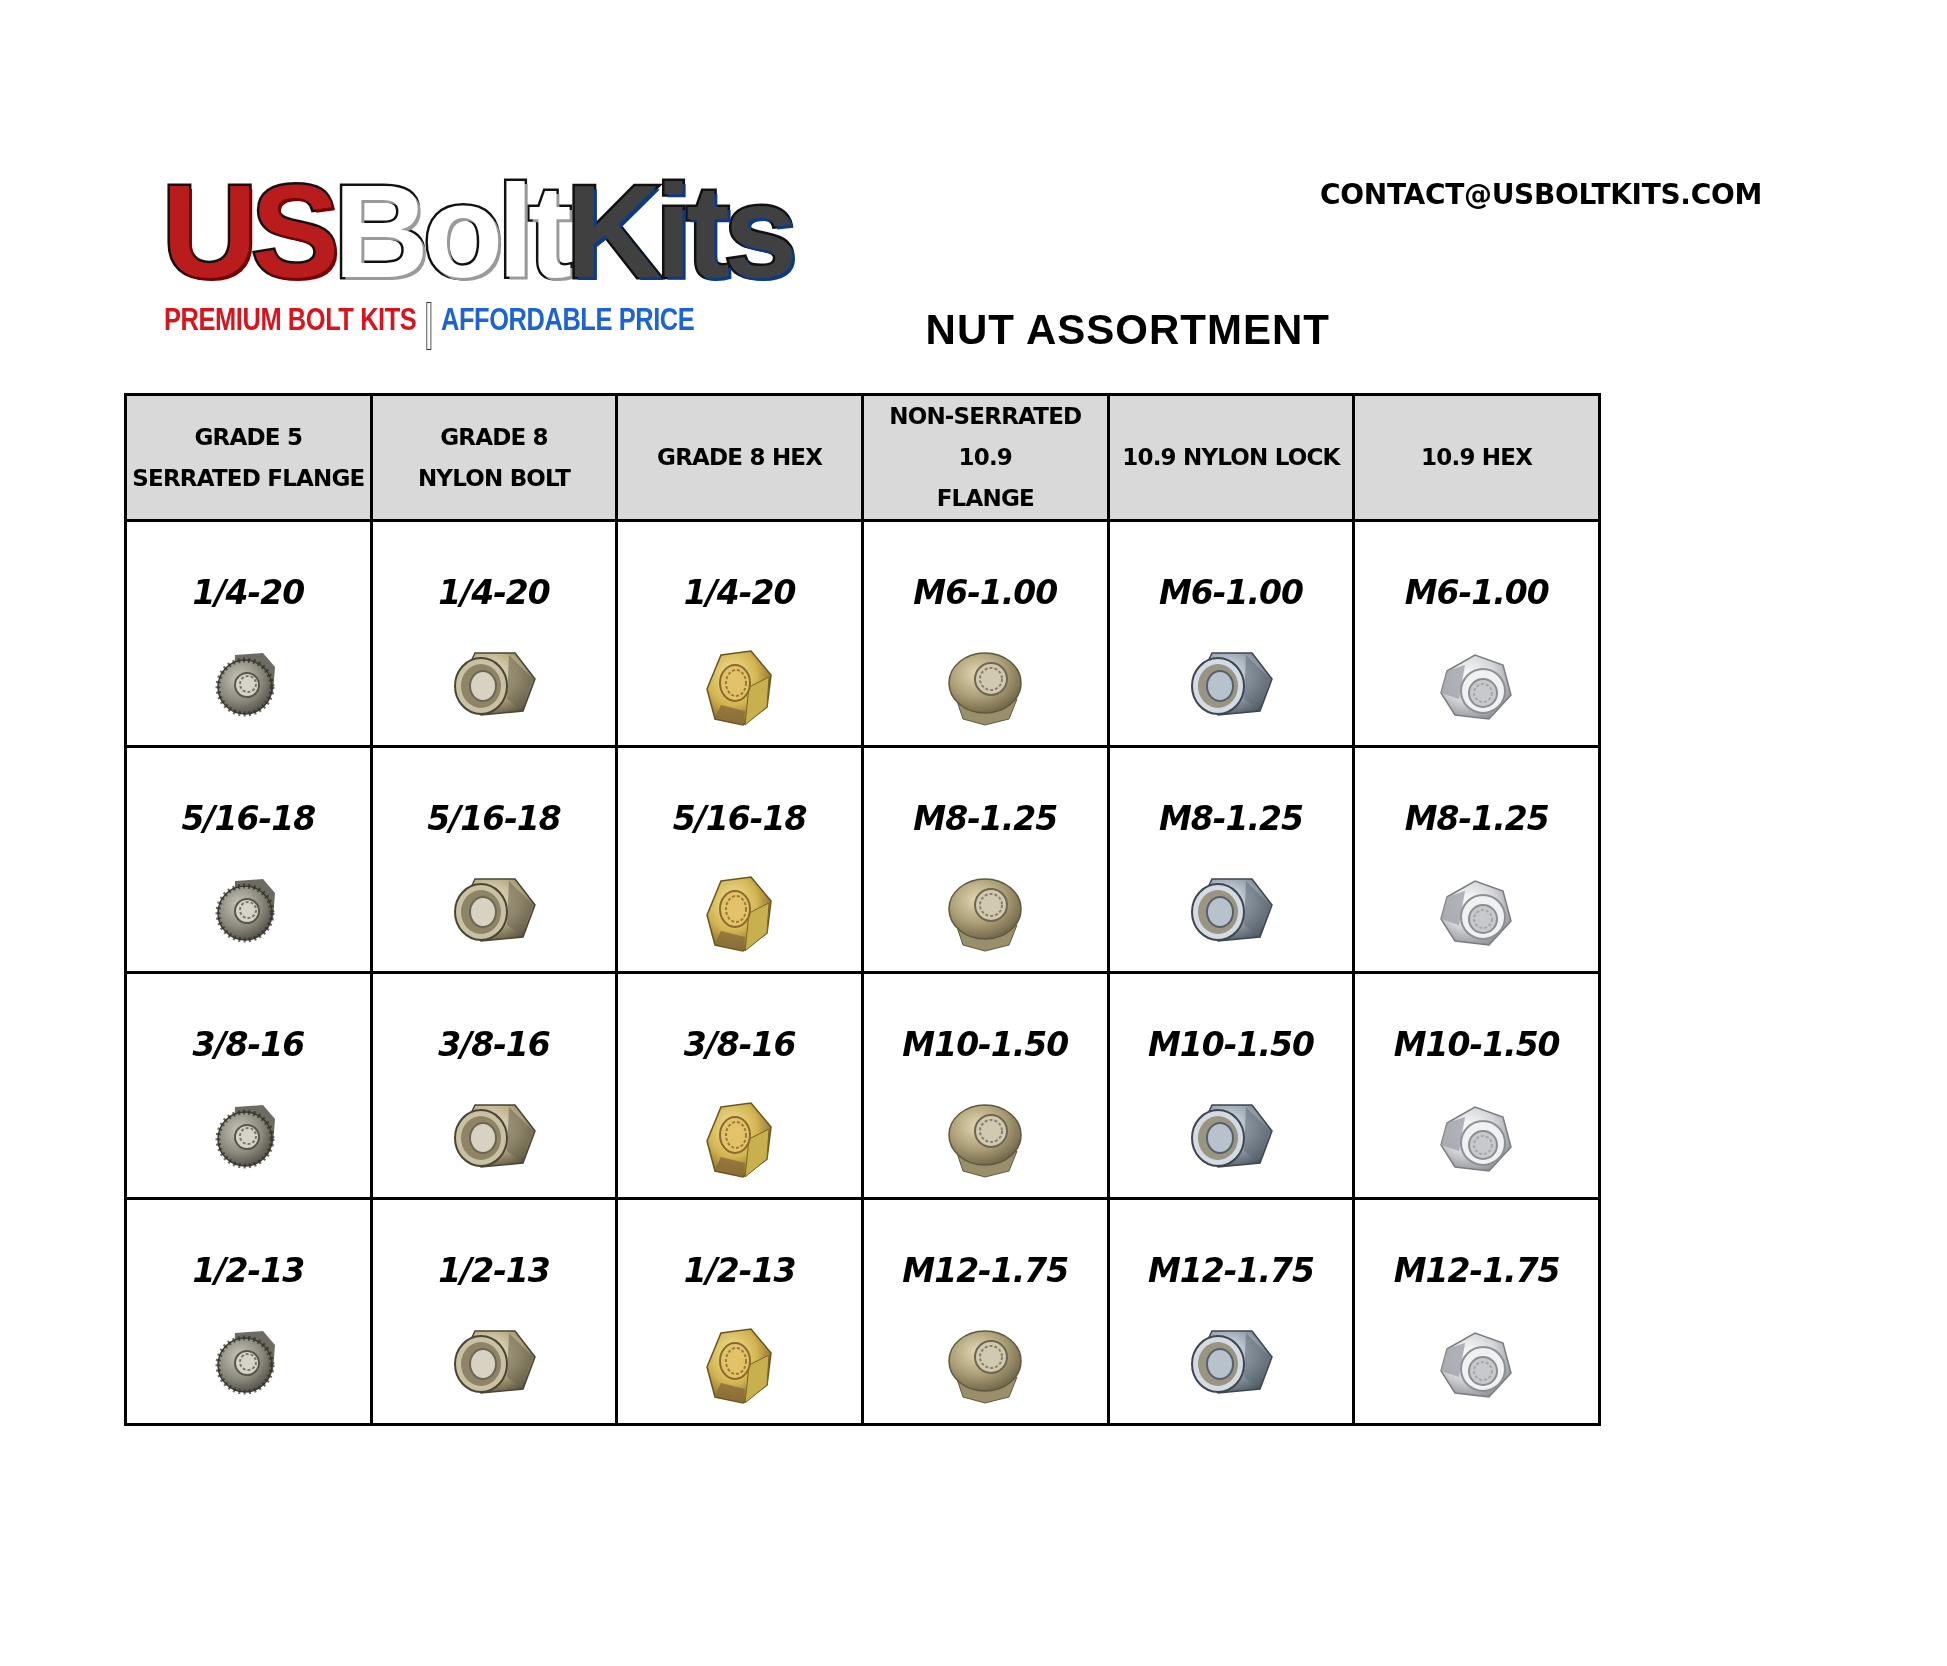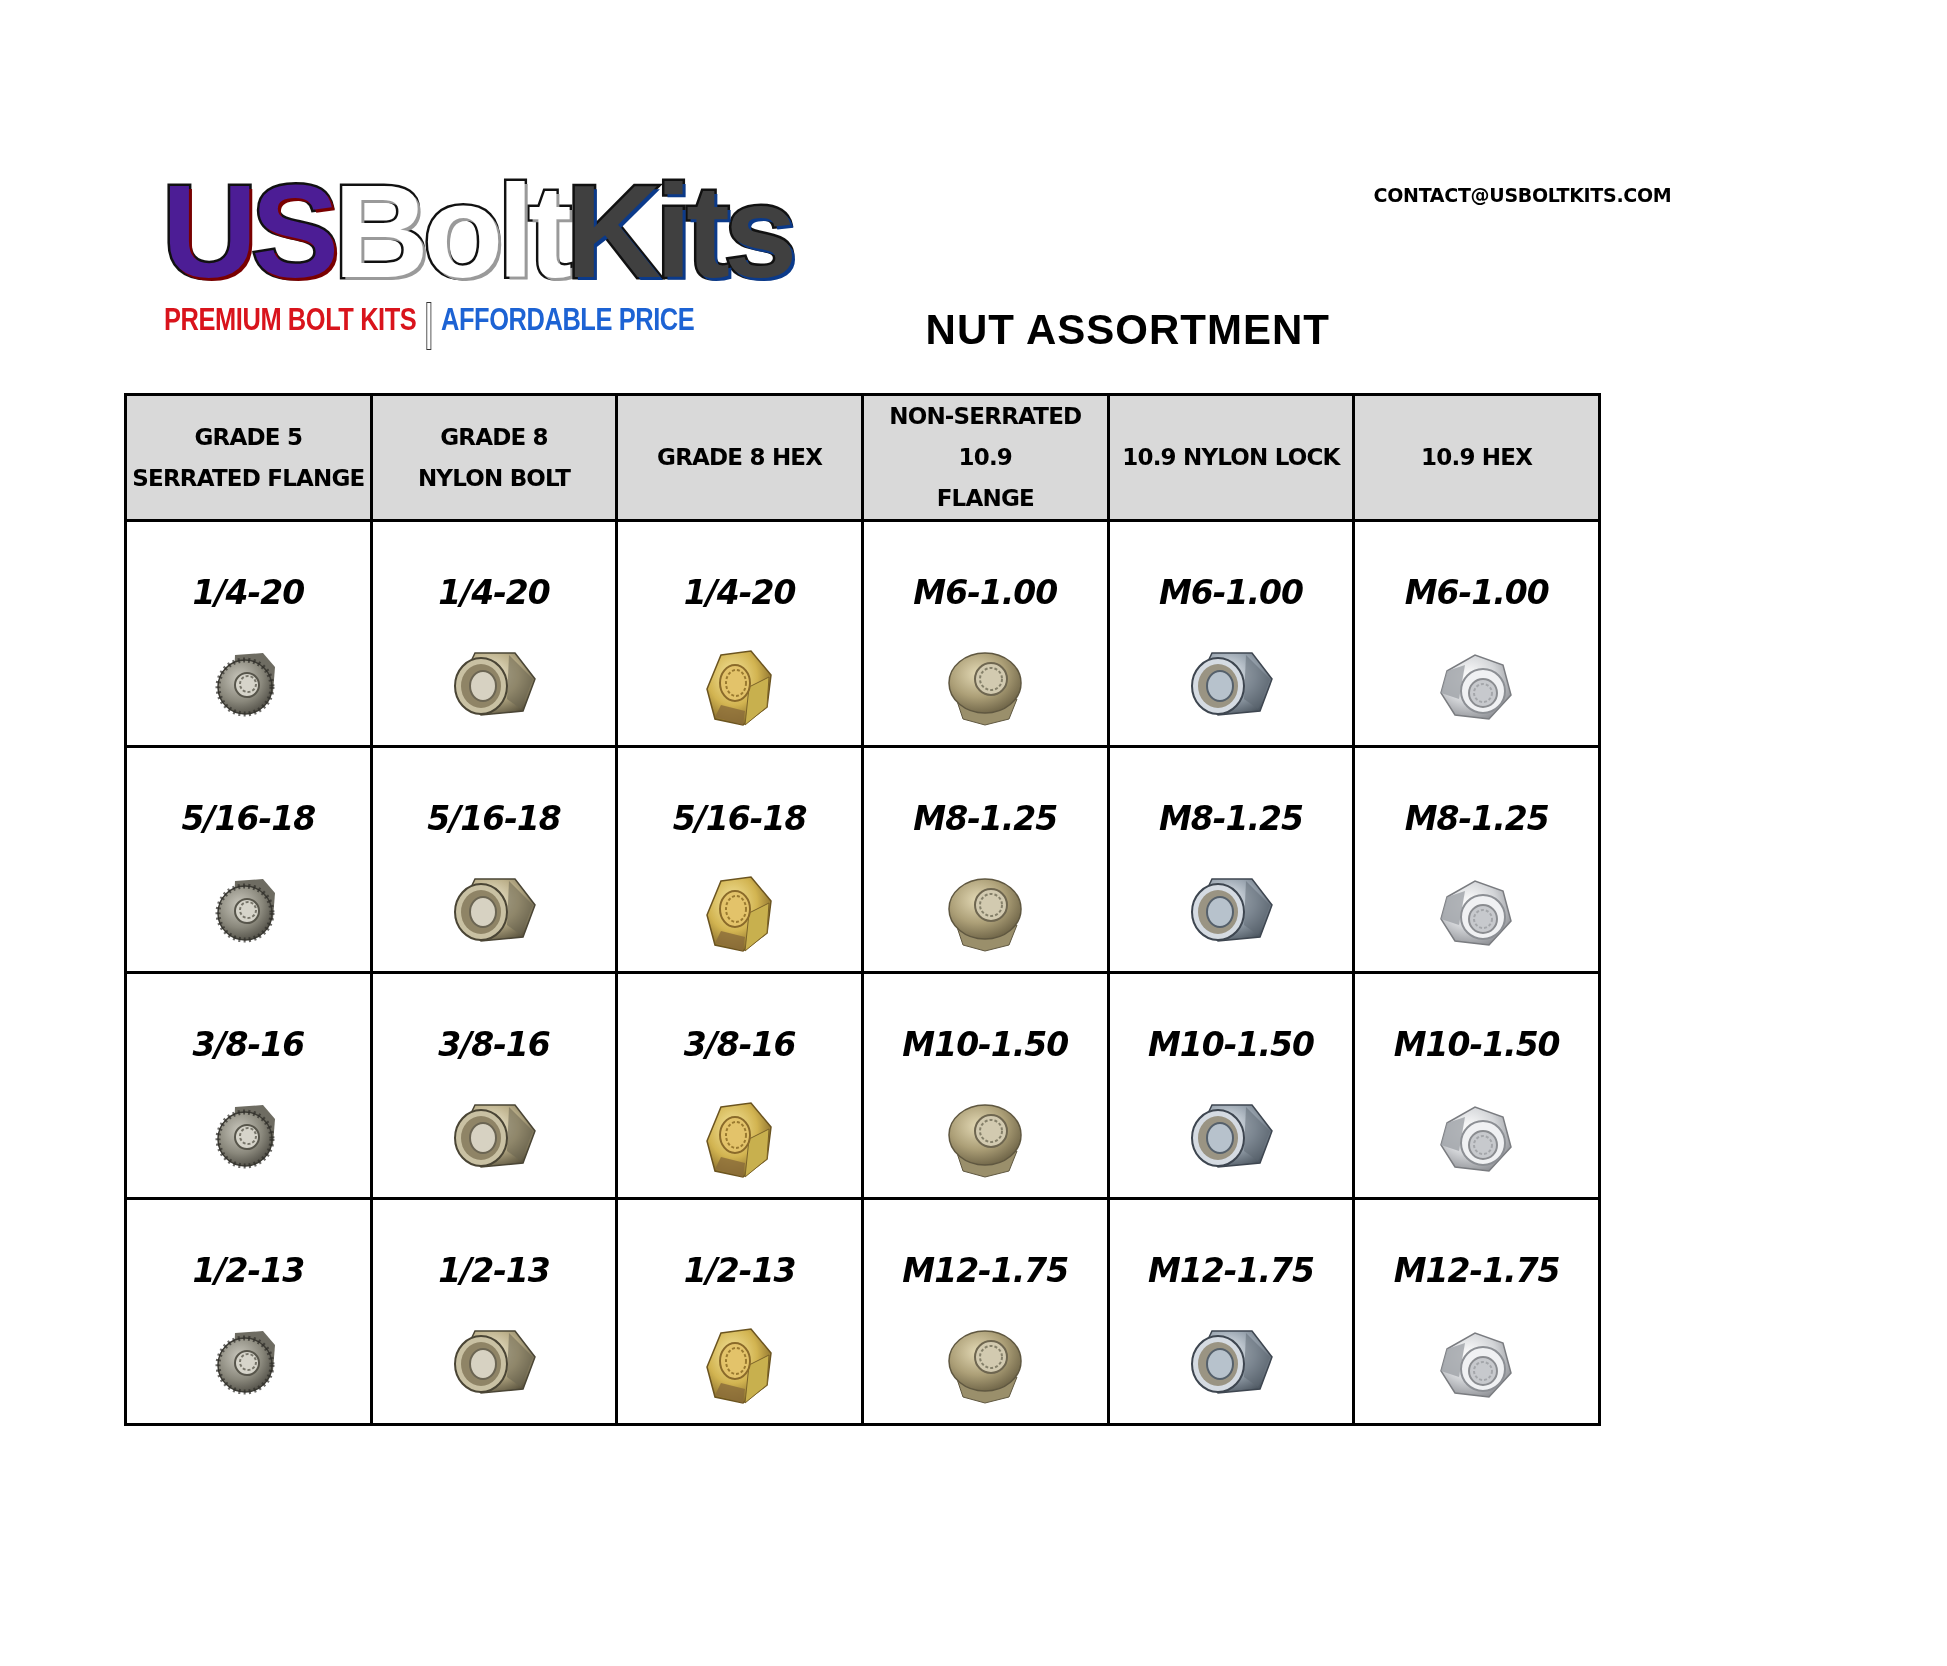--- a/index.html
+++ b/index.html
@@ -2,30 +2,30 @@
 <html><head>
 <meta charset="utf-8">
 <style>
   html, body { margin:0; padding:0; background:#ffffff; }
   body { width:1947px; height:1666px; position:relative; overflow:hidden; font-family:"Liberation Sans", sans-serif; color:#000; }
 
   
   .logo { position:absolute; left:162px; top:172px; width:540px; height:170px; }
   .logo-word { position:absolute; left:0; top:0; height:120px; font-family:"Liberation Sans", sans-serif; font-weight:900; font-size:132px; letter-spacing:-6px; line-height:120px; white-space:nowrap; }
   .logo-word span { -webkit-text-stroke:5px #111; paint-order:stroke fill; }
-  .logo-us { color:#4c1d95; text-shadow:3px 3px 0 #7a0000; }
+  .logo-us { color:#b91c1c; text-shadow:3px 3px 0 #7a0000; }
   .logo-bolt { color:#ffffff; text-shadow:3px 3px 0 #9a9a9a; }
   .logo-kits { color:#404040; text-shadow:3px 3px 0 #0b3a8a; }
   .tagline { position:absolute; left:2px; top:128px; height:40px; display:flex; align-items:center; white-space:nowrap; font-family:"Liberation Sans", sans-serif; font-weight:bold; font-size:31px; transform:scaleX(0.82); transform-origin:left center; letter-spacing:-0.5px; }
   .tag-red { color:#d9141c; }
   .tag-blue { color:#1d63d4; }
   .tag-divider { display:inline-block; width:4px; height:46px; border:1.5px solid #333; background:#fff; margin:0 12px; position:relative; top:6px; }
 
   
-  .contact { position:absolute; left:1320px; top:176px; width:405px; text-align:center; font-family:"DejaVu Sans", sans-serif; font-weight:bold; font-size:19px; line-height:38px; letter-spacing:-0.3px; }
+  .contact { position:absolute; left:1320px; top:176px; width:405px; text-align:center; font-family:"DejaVu Sans", sans-serif; font-weight:bold; font-size:28px; line-height:38px; letter-spacing:-0.3px; }
 
   
   .title { position:absolute; left:880px; top:306px; width:450px; text-align:right; font-family:"Liberation Sans", sans-serif; font-weight:900; font-size:42px; letter-spacing:1px; line-height:48px; }
 
   
   .nut-table { position:absolute; left:124px; top:393px; width:1477px; border-collapse:collapse; table-layout:fixed; }
   .nut-table th, .nut-table td { border:3px solid #000; text-align:center; padding:0; }
   .nut-table th { background:#d9d9d9; height:96px; font-family:"DejaVu Sans", sans-serif; font-weight:bold; font-size:23px; line-height:41px; letter-spacing:-0.8px; }
   .nut-table th .hline { display:block; }
   .nut-table td { height:223px; vertical-align:top; position:relative; }

